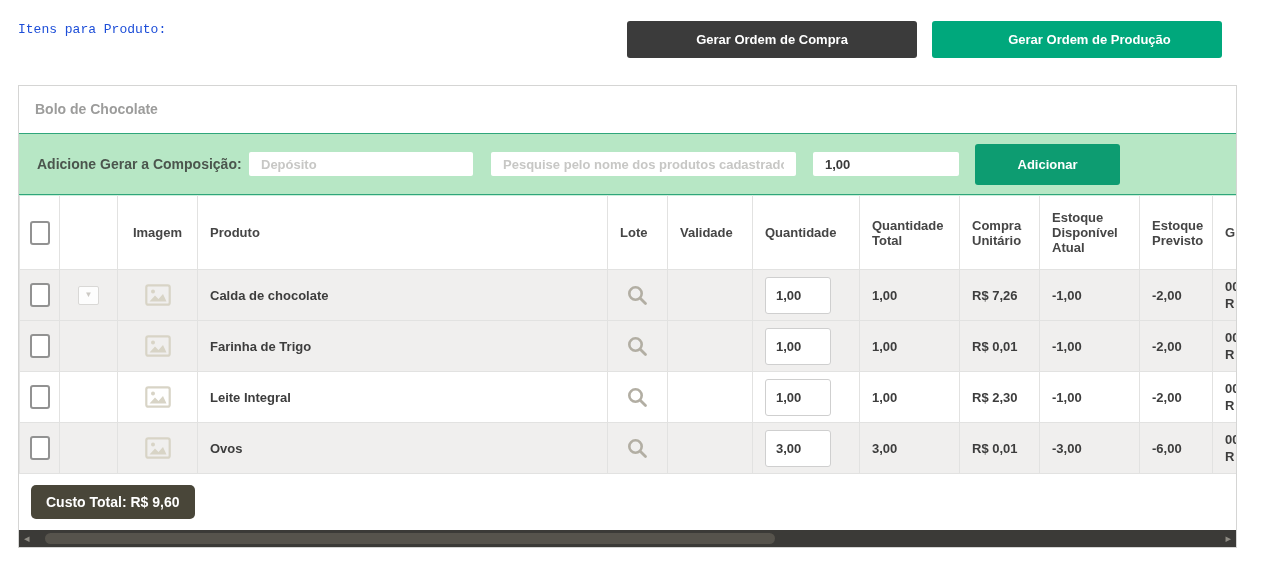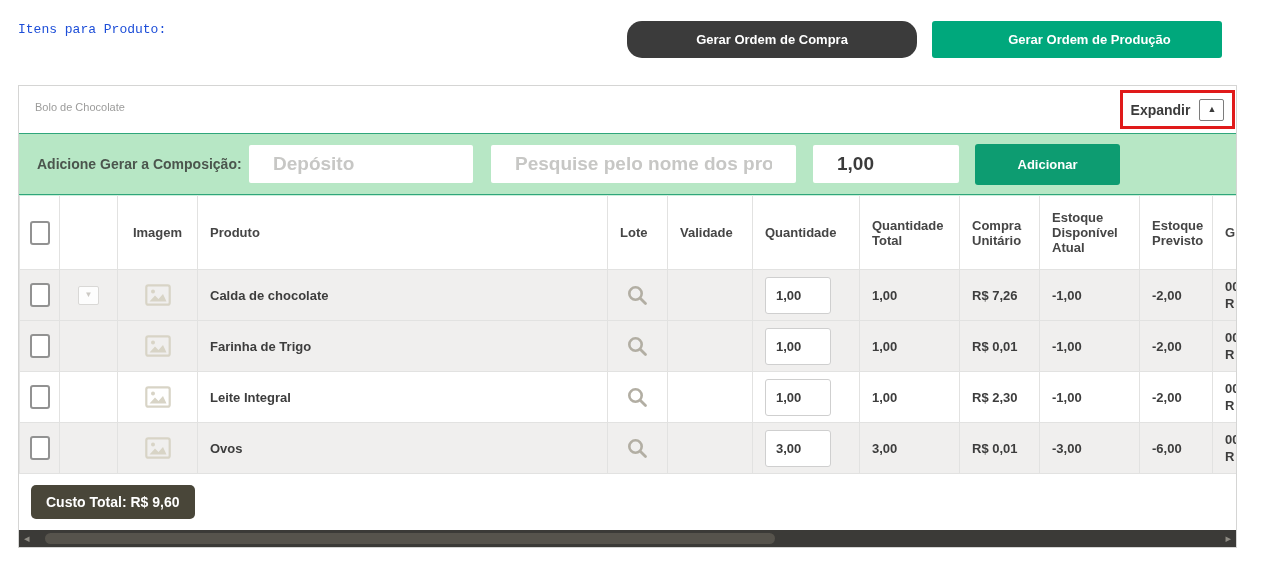--- a/index.html
+++ b/index.html
@@ -4,38 +4,38 @@
 <style>
   * { margin:0; padding:0; box-sizing:border-box; }
   html,body { width:1263px; height:575px; background:#fff; overflow:hidden;
     font-family:"Liberation Sans", sans-serif; }
   body { position:relative; }
 
   .page-title { position:absolute; left:18px; top:22px; font-size:13px; color:#1d4ed8;font-family:Liberation Mono, monospace; }
 
   .btn-top { position:absolute; top:21px; width:290px; height:37px; border:none; border-radius:3px;
     color:#fff; font-weight:bold; font-size:13px; cursor:pointer; font-family:inherit; }
-  .btn-dark { left:627px; background:#3b3b3b;border-radius:15px; }
+  .btn-dark { left:627px; background:#3b3b3b; }
   .btn-green { left:932px; background:#00a87c;padding-left:25px; }
 
   .panel { position:absolute; left:18px; top:85px; width:1219px; border:1px solid #d5d5d4; background:#fff; }
 
   .panel-header { position:relative; height:47px; background:#fff; }
-  .product-name { position:absolute; left:16px; top:15px; font-size:11px; font-weight:normal; color:#9c9c9b; }
+  .product-name { position:absolute; left:16px; top:15px; font-size:14px; font-weight:bold; color:#9c9c9b; }
   .expand-highlight { position:absolute; right:1px; top:4px; width:115px; height:39px; border:3px solid #e01a1a;
     display:flex; align-items:center; justify-content:center; gap:9px; }
   .expand-label { font-size:14px; font-weight:bold; color:#3b3b3b; }
   .expand-btn { width:25px; height:22px; background:#fff; border:1px solid #7c7c7c; border-radius:2px;
     font-size:9px; color:#3b3b3b; line-height:1; cursor:pointer; padding:0; }
 
   .green-bar { height:62px; background:#b7e7c5; border:1px solid #2fa67b; border-left:none; border-right:none;
     display:flex; align-items:center; padding-left:18px; }
   .bar-label { font-size:14px; font-weight:bold; color:#4b554d; width:212px; flex:none; }
-  .inp { height:38px; border:none; border-radius:2px; background:#fff; font-family:inherit;
-    font-weight:bold; font-size:19px; color:#3b3b3b; padding:0 24px; flex:none; }
+  .inp { height:24px; border:none; border-radius:2px; background:#fff; font-family:inherit;
+    font-weight:bold; font-size:13px; color:#3b3b3b; padding:0 12px; flex:none; }
   .inp::placeholder { color:#c7c7c5; opacity:1; }
   .inp-deposit { width:224px; margin-right:18px; }
   .inp-search  { width:305px; margin-right:17px; }
   .inp-qty     { width:146px; margin-right:16px; }
   .btn-add { width:145px; height:41px; background:#0d9c71; color:#fff; border:none; border-radius:3px;
     font-weight:bold; font-size:13px; cursor:pointer; flex:none; font-family:inherit; }
 
   .table-clip { width:1217px; overflow:hidden; }
   table { width:1283px; table-layout:fixed; border-collapse:collapse; }
   col.c1{width:40px} col.c2{width:58px} col.c3{width:80px} col.c4{width:410px} col.c5{width:60px}
@@ -74,26 +74,20 @@
 
 <div class="page-title">Itens para Produto:</div>
 
 <button class="btn-top btn-dark">Gerar Ordem de Compra</button>
 <button class="btn-top btn-green">Gerar Ordem de Produção</button>
 
 <div class="panel">
 
   <div class="panel-header">
     <span class="product-name">Bolo de Chocolate</span>
-    <div class="expand-highlight">
-      <span class="expand-label">Expandir</span>
-      <button class="expand-btn">
-        <span>▲</span>
-      </button>
-    </div>
   </div>
 
   <div class="green-bar">
     <span class="bar-label">Adicione Gerar a Composição:</span>
     <input class="inp inp-deposit" placeholder="Depósito" style="">
     <input class="inp inp-search" placeholder="Pesquise pelo nome dos produtos cadastrados" style="">
     <input class="inp inp-qty" value="1,00" style="">
     <button class="btn-add">Adicionar</button>
   </div>
 

